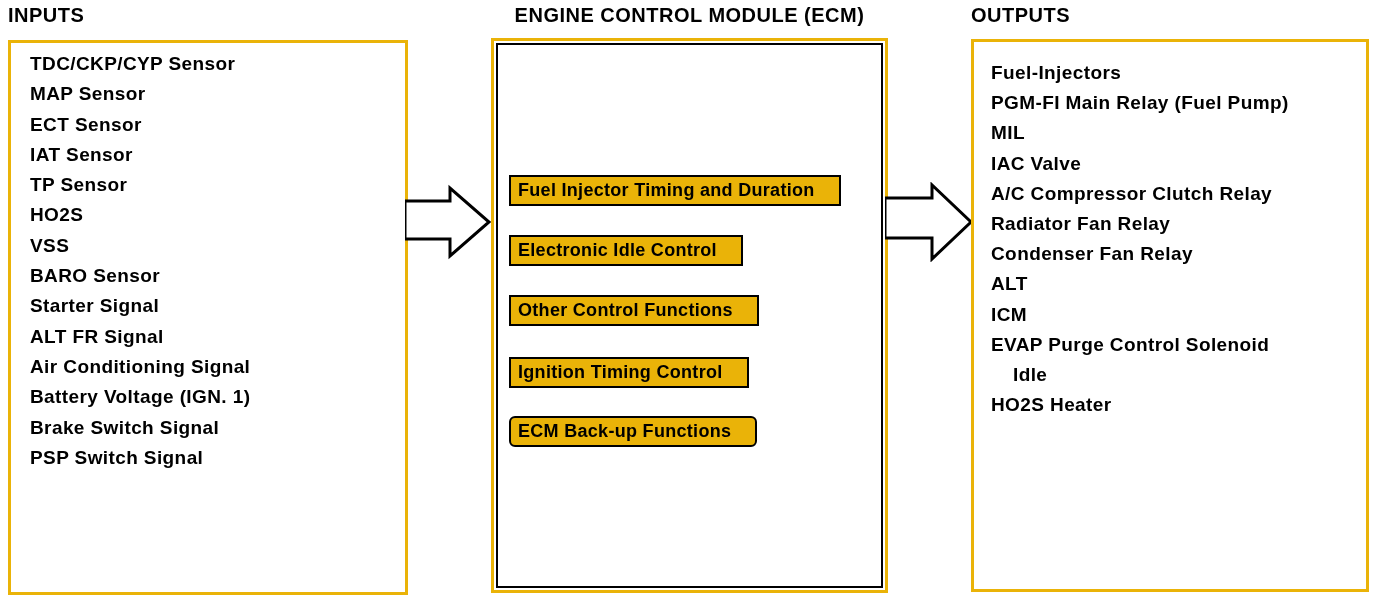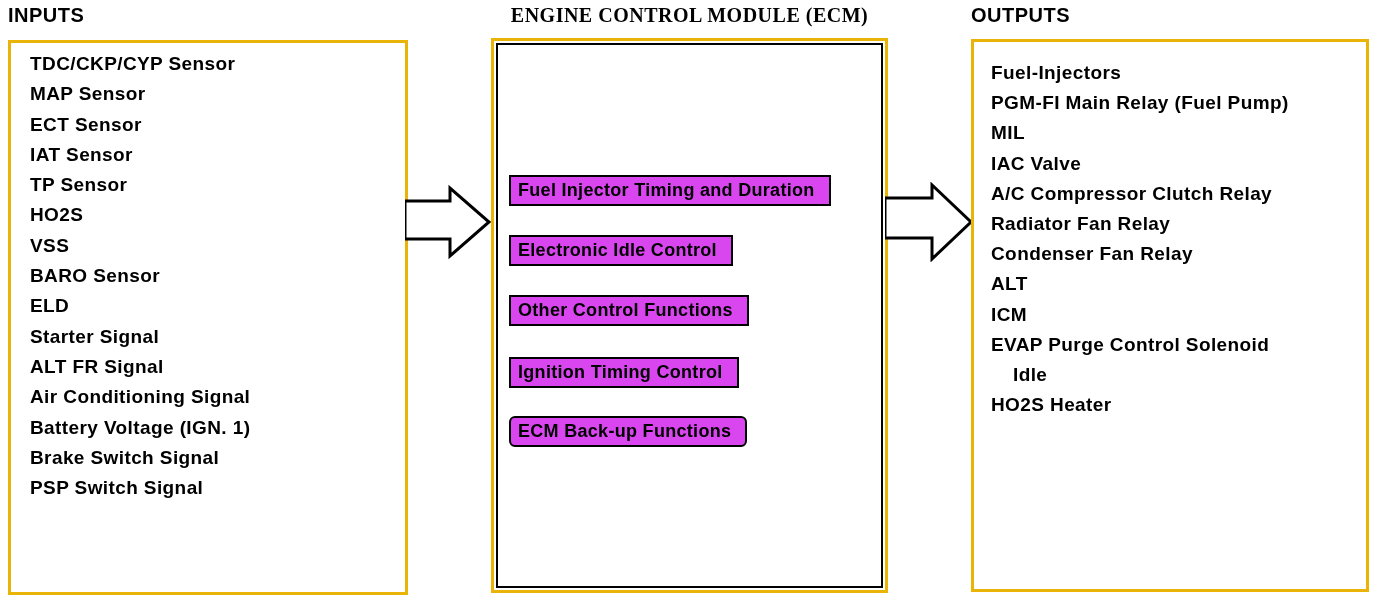--- a/index.html
+++ b/index.html
@@ -14,21 +14,21 @@
   }
   .panel-title {
     position: absolute;
     top: 4px;
     font-size: 20px;
     font-weight: 700;
     letter-spacing: 0.5px;
     white-space: nowrap;
   }
   #title-inputs  { left: 8px; }
-  #title-ecm     { left: 491px; width: 397px; text-align: center; font-family: Liberation Serif, serif; }
+  #title-ecm     { left: 491px; width: 397px; text-align: center; }
   #title-outputs { left: 971px; }
 
   .box {
     position: absolute;
     border: 3px solid #eab308;
     background: #fff;
     box-sizing: border-box;
   }
   #inputs-box  { left: 8px;   top: 40px; width: 400px; height: 555px; }
   #ecm-box     { left: 491px; top: 38px; width: 397px; height: 555px; }
@@ -51,27 +51,27 @@
     white-space: nowrap;
   }
   #inputs-list  { padding: 6px 0 0 19px; line-height: 30.3px; }
   #outputs-list { padding: 16px 0 0 17px; line-height: 30.2px; }
   .line.indent { padding-left: 22px; }
 
   .ecm-function {
     position: absolute;
     display: inline-block;
     border: 2px solid #000;
-    padding: 2px 14px 3px 7px;
+    padding: 2px 24px 3px 7px;
     font-size: 18px;
     font-weight: 700;
     letter-spacing: 0.3px;
     line-height: 22px;
     white-space: nowrap;
-    background: #d946ef;
+    background: #eab308;
   }
   #ecm-fn-0 { left: 15px; top: 134px; }
   #ecm-fn-1 { left: 15px; top: 194px; }
   #ecm-fn-2 { left: 15px; top: 254px; }
   #ecm-fn-3 { left: 15px; top: 316px; }
   #ecm-fn-4 { left: 15px; top: 375px; border-radius: 6px; }
 
   .flow-arrow { position: absolute; }
   #arrow-in  { left: 405px; top: 182px; }
   #arrow-out { left: 885px; top: 182px; }
@@ -88,21 +88,20 @@
   <div id="inputs-box" class="box">
     <div id="inputs-list" class="item-list">
       <div class="line">TDC/CKP/CYP Sensor</div>
       <div class="line">MAP Sensor</div>
       <div class="line">ECT Sensor</div>
       <div class="line">IAT Sensor</div>
       <div class="line">TP Sensor</div>
       <div class="line">HO2S</div>
       <div class="line">VSS</div>
       <div class="line">BARO Sensor</div>
-      <div class="line">ELD</div>
       <div class="line">Starter Signal</div>
       <div class="line">ALT FR Signal</div>
       <div class="line">Air Conditioning Signal</div>
       <div class="line">Battery Voltage (IGN. 1)</div>
       <div class="line">Brake Switch Signal</div>
       <div class="line">PSP Switch Signal</div>
     </div>
   </div>
 
   <svg id="arrow-in" class="flow-arrow" width="88" height="80" viewBox="0 0 88 80">

